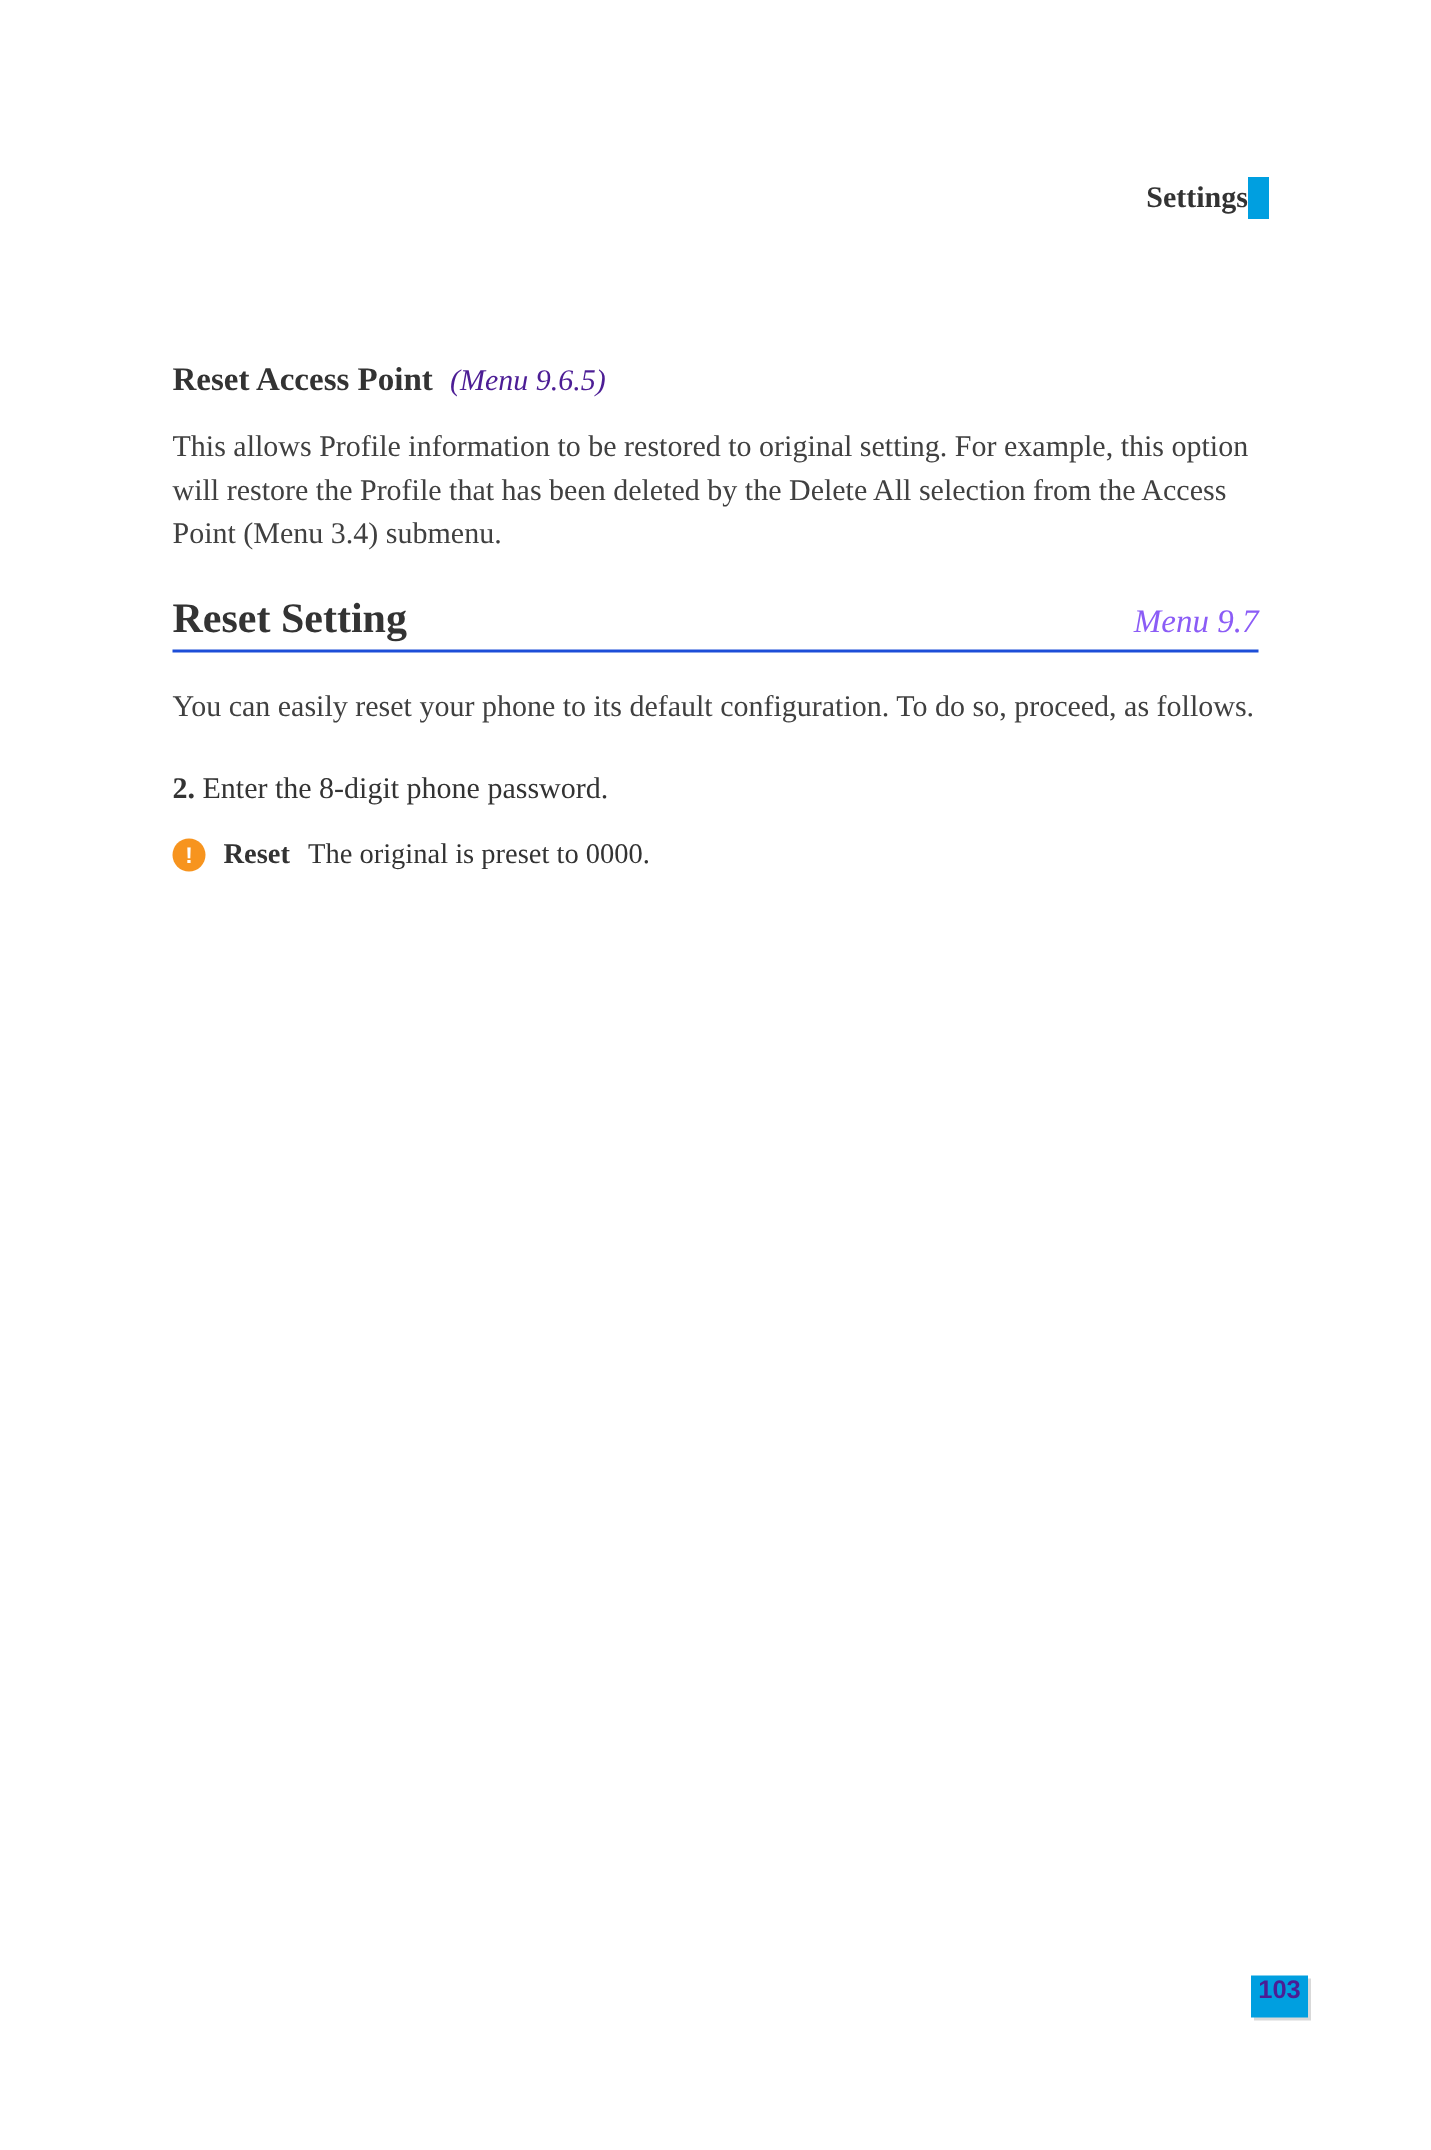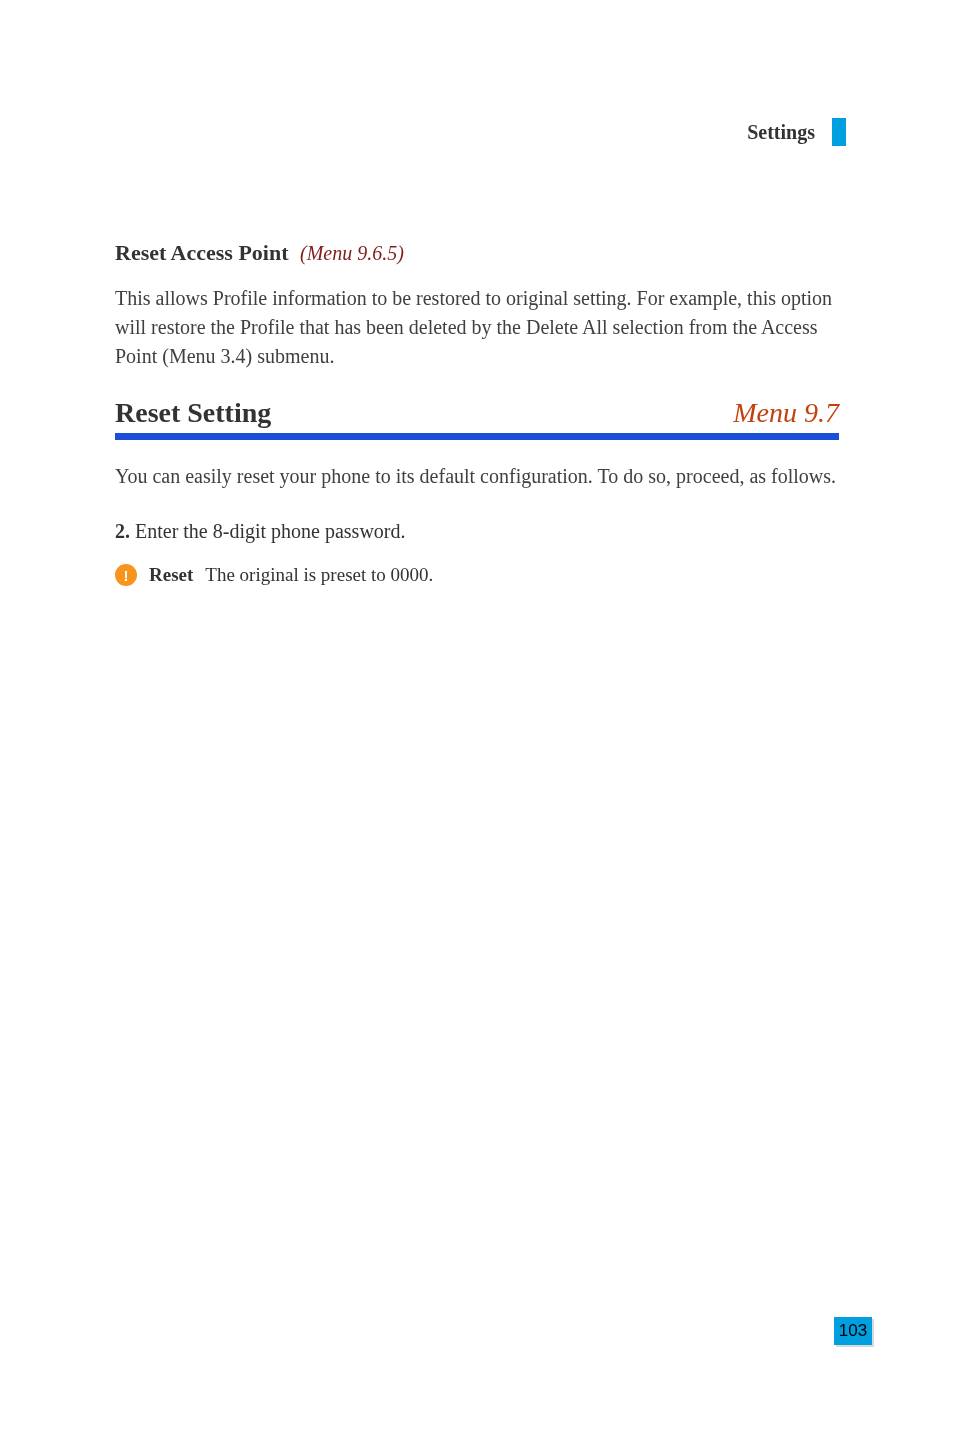--- a/index.html
+++ b/index.html
@@ -11,21 +11,21 @@
       background: #ffffff;
       position: relative;
       color: #333333;
     }
     .page-header {
       position: absolute;
       top: 118px;
       right: 108px;
       display: flex;
       align-items: center;
-      gap: 17px;
+      gap: 0;
     }
     .header-label {
       font-weight: bold;
       font-size: 20px;
       color: #333333;
     }
     .header-marker {
       width: 14px;
       height: 28px;
       background: #009fe0;
@@ -39,48 +39,48 @@
     .subsection-title {
       font-size: 22px;
       font-weight: bold;
       color: #333333;
       margin-bottom: 18px;
     }
     .subsection-title .menu-ref {
       font-style: italic;
       font-weight: normal;
       font-size: 20px;
-      color: #7f1d1d;
+      color: #4c1d95;
       margin-left: 6px;
       margin-top: 37px;
     }
     .body-text {
       font-size: 20px;
       line-height: 1.45;
       color: #404040;
       margin-bottom: 26px;
     }
     .section-rule {
       display: flex;
       align-items: baseline;
       justify-content: space-between;
-      border-bottom: 7px solid #1d4ed8;
+      border-bottom: 2px solid #1d4ed8;
       padding-bottom: 4px;
       margin-bottom: 22px;
       text-align: right;
     }
     .section-title {
       font-size: 28px;
       font-weight: bold;
       color: #333333;
     }
     .section-menu {
       font-style: italic;
-      font-size: 28px;
-      color: #c2410c;
+      font-size: 22px;
+      color: #8b5cf6;
     }
     .list-item {
       font-size: 20px;
       line-height: 1.45;
       color: #333333;
       margin-bottom: 8px;
     }
     .list-item .num {
       font-weight: bold;
     }
@@ -115,26 +115,25 @@
       flex-shrink: 0;
     }
     .page-number {
       position: absolute;
       right: 82px;
       bottom: 88px;
       width: 38px;
       height: 28px;
       background: #009fe0;
       box-shadow: 2px 2px 0 rgba(0,0,0,0.15);
-      color: #000000;
+      color: #4c1d95;
       font-family: Arial, sans-serif;
       font-size: 17px;
-      font-weight: normal;
+      font-weight: bold;
       display: flex;
-      align-items: center;
       justify-content: center;
     }
   </style>
 </head>
 <body>
 
 <div class="page-header">
   <span class="header-label">Settings</span>
   <span class="header-marker"></span>
 </div>

